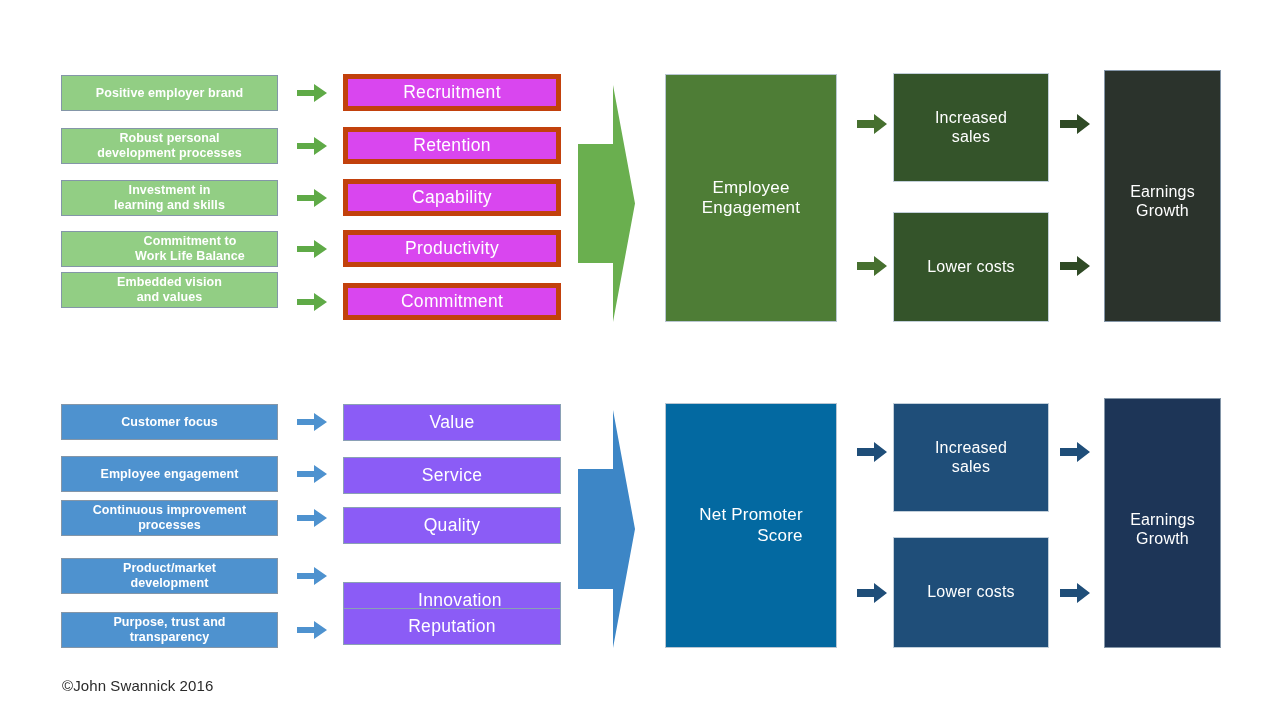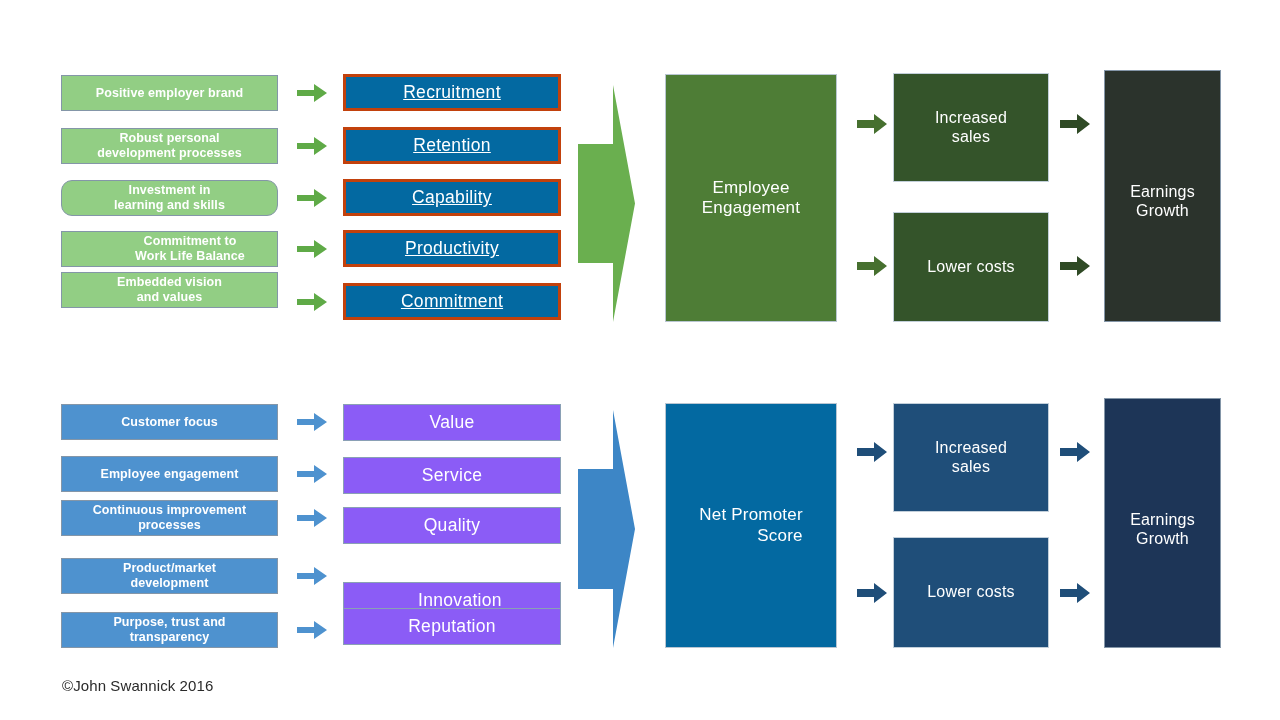--- a/index.html
+++ b/index.html
@@ -40,21 +40,21 @@
   .driver.g { background: #92ce84; border: 1px solid #8496a8; }
   .driver.b { background: #4e92cf; border: 1px solid #8496a8; }
 
   
   .outcome {
     width: 218px;
     height: 37px;
     font-size: 17.5px;
     letter-spacing: .3px;
   }
-  .outcome.g { background: #0369a1; border: 3px solid #c2410c; text-decoration: underline; }
+  .outcome.g { background: #d946ef; border: 5px solid #c2410c; }
   .outcome.b { background: #8b5cf6; border: 1px solid #8aa0b5; }
 
   
   .hub {
     width: 172px;
     font-size: 17px;
     letter-spacing: .2px;
   }
   .hub.g { background: #4e7d36; border: 1px solid #b9c6d2; }
   .hub.b { background: #0369a1; border: 1px solid #b9c6d2; text-align: right; }
@@ -109,21 +109,21 @@
 </head>
 <body>
 
 <div id="canvas">
 
   <div>
 
     <div class="box driver g" style="left:61px; top:75px;">Positive employer brand</div>
     <div class="box driver g" style="left:61px; top:128px;">Robust personal
 development processes</div>
-    <div class="box driver g" style="left:61px; top:180px;border-radius:11px;">Investment in
+    <div class="box driver g" style="left:61px; top:180px;">Investment in
 learning and skills</div>
     <div class="box driver g" style="left:61px; top:231px;padding-left:41px;">Commitment to
 Work Life Balance</div>
     <div class="box driver g" style="left:61px; top:272px;">Embedded vision
 and values</div>
 
     <div class="arrow-sm" style="left:297px; top:83px;">
       <svg viewBox="0 0 30 20">
           <polygon points="0,7 17,7 17,1 30,10 17,19 17,13 0,13" fill="#5faa47"></polygon>
         </svg>

